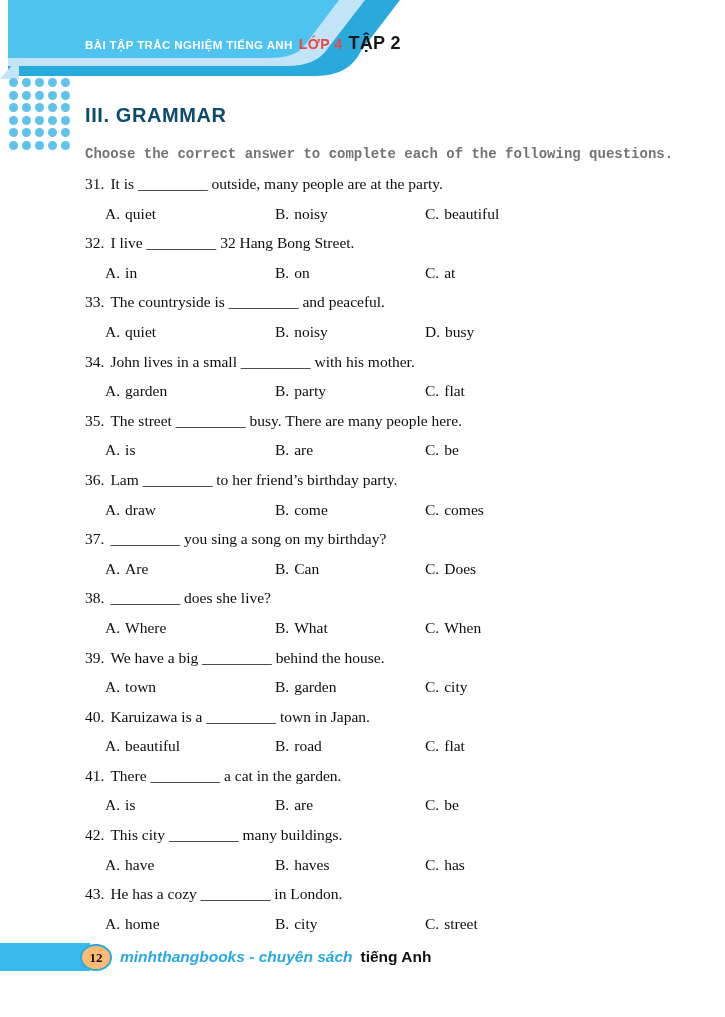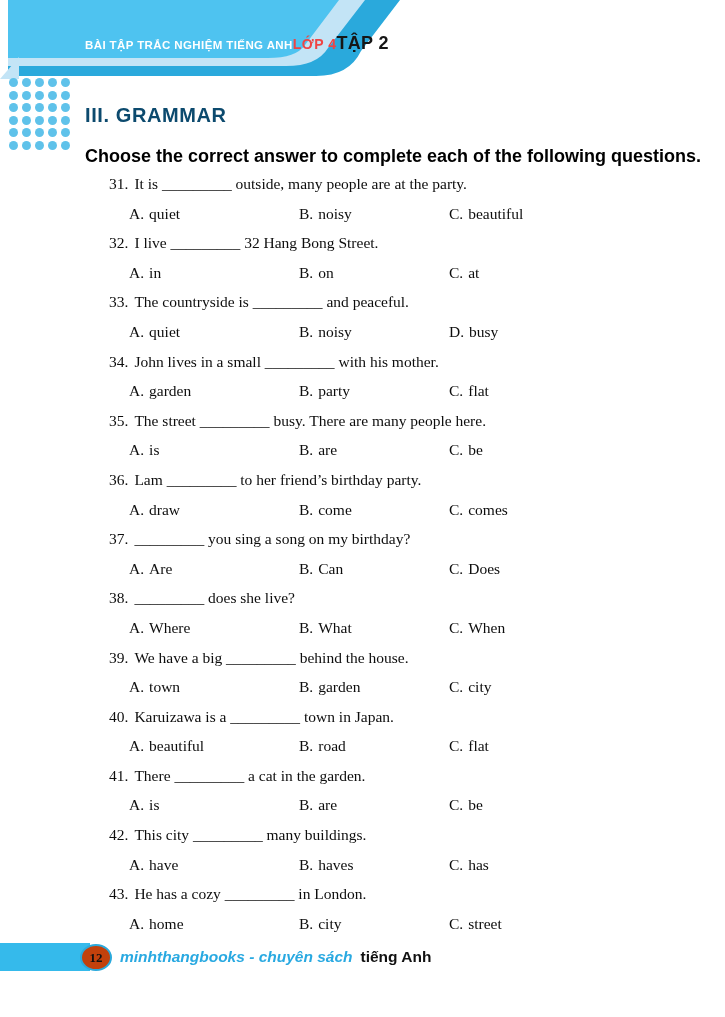--- a/index.html
+++ b/index.html
@@ -9,65 +9,65 @@
     width:725px; height:1017px;
     background:#ffffff;
     overflow:hidden;
     font-family:"Liberation Serif", serif;
     color:#0d0d0d;
   }
   
   .header-svg { position:absolute; left:0; top:0; }
   .book-title {
     position:absolute; left:85px; top:33px;
-    display:flex; align-items:baseline; 
+    display:flex; align-items:baseline; gap:6px;
     font-family:"Liberation Sans", sans-serif;
     font-weight:bold; white-space:nowrap;
   }
   .book-title .series { font-size:11.5px; color:#ffffff; letter-spacing:.4px; }
   .book-title .grade  { font-size:14px;   color:#ef4444; letter-spacing:.5px; }
   .book-title .volume { font-size:18px;   color:#161616; letter-spacing:.3px; }
   .dot-grid {
     position:absolute; left:9px; top:78px;
     display:grid; grid-template-columns:repeat(5, 9px); gap:3.5px 4px;
   }
   .dot { width:9px; height:9px; border-radius:50%; background:#5fc2ea; }
   
   .section-title {
     position:absolute; left:85px; top:104px;
     font-family:"Liberation Sans", sans-serif;
     font-size:20px; font-weight:bold; letter-spacing:.6px;
     color:#0c4a6e;
   }
   .instruction {
     position:absolute; left:85px; top:146px;
-    font-family:Liberation Sans, sans-serif;
-    font-size:18px; font-weight:bold;
-    color:#000000;
-  }
-  
-  .questions { position:absolute; left:85px; top:169px; right:30px;margin-left:24px; }
+    font-family:Liberation Mono, monospace;
+    font-size:14px; font-weight:bold;
+    color:#737373;
+  }
+  
+  .questions { position:absolute; left:85px; top:169px; right:30px; }
   .q { height:59.2px; }
   .stem { line-height:29.6px; font-size:15.5px; white-space:nowrap; }
   .stem .qnum { margin-right:6px; }
   .opts { position:relative; height:29.6px; line-height:29.6px; font-size:15.5px; }
   .opt { position:absolute; white-space:nowrap; }
   .opt .olabel { margin-right:5px; }
   .opt.a { left:20px; }
   .opt.b { left:190px; }
   .opt.c { left:340px; }
   
   .footer-band {
     position:absolute; left:0; top:943px;
     width:90px; height:28px; background:#35baeb;
   }
   .page-badge {
     position:absolute; left:80px; top:944px;
     width:32px; height:27px;
-    background:#c2410c; border:2.5px solid #2aa9dc; border-radius:50%;
+    background:#fdba74; border:2.5px solid #2aa9dc; border-radius:50%;
     display:flex; align-items:center; justify-content:center;
     font-family:"Liberation Serif", serif; font-size:13px; font-weight:bold; color:#111111;
   }
   .footer-brand {
     position:absolute; left:120px; top:943px;
     height:28px; line-height:28px; white-space:nowrap;
     font-family:"Liberation Sans", sans-serif;
     font-size:15.5px; font-weight:bold;
   }
   .footer-brand .brand-blue { color:#29a9e1; margin-right:8px;font-style:italic; }

